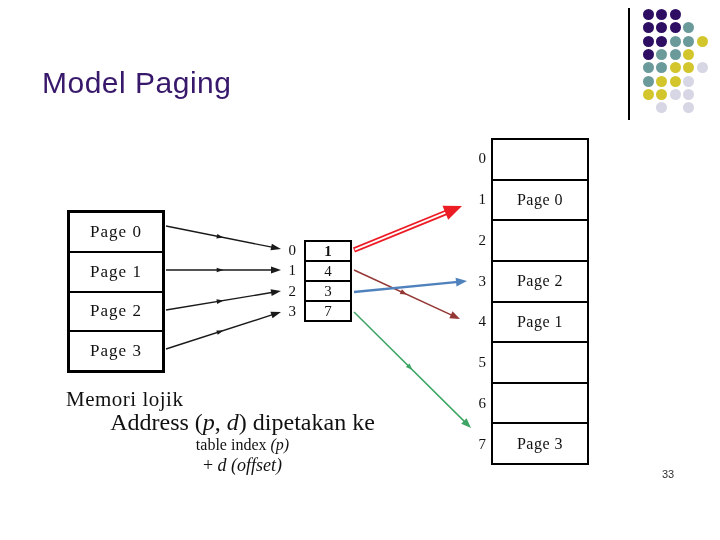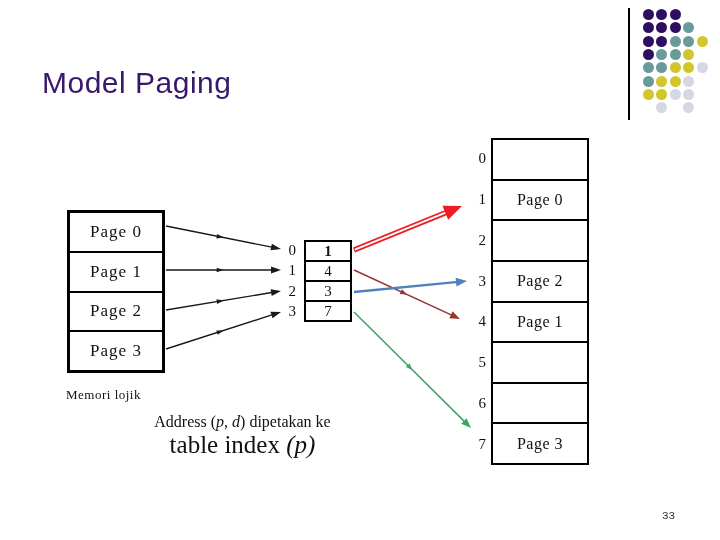--- a/index.html
+++ b/index.html
@@ -17,21 +17,21 @@
   .deco-dots { position:absolute; left:643px; top:9px; width:72px; height:110px; }
   .dot { position:absolute; width:11px; height:11px; border-radius:50%; }
   
   .lm-box {
     position:absolute; left:67px; top:210px; width:98px; height:163px;
     border:3px solid #000; box-sizing:border-box; display:flex; flex-direction:column;
   }
   .lm-cell { flex:1; display:flex; align-items:center; justify-content:center;
     font-size:17px; letter-spacing:1px; border-bottom:2.5px solid #000; }
   .lm-cell:last-child { border-bottom:none; }
-  .lm-label { position:absolute; left:66px; top:387px; font-size:13px; letter-spacing:0.5px; }
+  .lm-label { position:absolute; left:66px; top:387px; font-size:21px; letter-spacing:0.5px; }
   
   .pt-indices { position:absolute; left:278px; top:240px; width:18px; height:82px; display:flex; flex-direction:column; }
   .pt-index { flex:1; display:flex; align-items:center; justify-content:flex-end; font-size:15px; }
   .pt-box {
     position:absolute; left:304px; top:240px; width:48px; height:82px;
     border:2px solid #000; box-sizing:border-box; display:flex; flex-direction:column;
   }
   .pt-value { flex:1; display:flex; align-items:center; justify-content:center;
     font-size:15px; border-bottom:2px solid #000; }
   .pt-value:last-child { border-bottom:none; }
@@ -43,28 +43,28 @@
   .pm-box {
     position:absolute; left:491px; top:138px; width:98px; height:327px;
     border:2px solid #000; box-sizing:border-box; display:flex; flex-direction:column;
   }
   .pm-cell { flex:1; display:flex; align-items:center; justify-content:center;
     font-size:16px; letter-spacing:0.5px; border-bottom:2px solid #000; }
   .pm-cell:last-child { border-bottom:none; }
   .pm-label { position:absolute; left:604px; top:399px; font-size:16px; line-height:26px; letter-spacing:0.5px; }
   
   .caption { position:absolute; left:95px; top:410px; width:295px; text-align:center; }
-  .cap1 { font-size:16px; line-height:24px; }
-  .cap2 { font-size:25px; line-height:21px;text-align:center; }
+  .cap1 { font-size:24px; line-height:24px; }
+  .cap2 { font-size:16px; line-height:21px;text-align:center; }
   .cap3 { font-size:18px; line-height:20px; }
   .caption .it { font-style:italic; }
   
   #arrow-layer { position:absolute; left:0; top:0; pointer-events:none; }
-  .page-num { position:absolute; left:662px; top:510px;
-    font-family:Liberation Mono, monospace; font-size:11px; color:#303030; }
+  .page-num { position:absolute; left:662px; top:468px;
+    font-family:Liberation Sans, sans-serif; font-size:11px; color:#303030; }
 </style>
 </head>
 <body>
 
 <div class="slide">
 
   <h1 class="title" style="color: rgb(56, 24, 107);">Model Paging</h1>
 
   <div class="deco-line"></div>
   <div class="deco-dots" id="deco-dots">
@@ -165,17 +165,18 @@
       <line x1="354" y1="292" x2="458.24140072341356" y2="281.8526070092252" stroke="#4f81bd" stroke-width="2.4"></line>
       <polygon points="467,281 456.47805440887964,286.44505839982475 455.6254473996544,277.6864591232383" fill="#4f81bd"></polygon>
       <line x1="354" y1="312" x2="465.3189197284207" y2="422.36747597005814" stroke="#3da564" stroke-width="1.5"></line>
       <polygon points="471,428 461.2232007463035,423.65785809157285 466.5740985747483,418.2608318335725" fill="#3da564"></polygon>
       <polygon points="412.5,370 405.85177650748636,367.04734350226954 409.4903870308288,363.3773656468293" fill="#3da564"></polygon>
     </svg>
 
   <div class="caption">
     <div class="cap1" id="cap-line1"><span>Address (</span><span class="it">p</span><span>, </span><span class="it">d</span><span>) dipetakan ke</span></div>
     <div class="cap2" id="cap-line2"><span>table index </span><span class="it">(p)</span></div>
+    <div class="cap3" id="cap-line3"><span>+ </span><span class="it">d (offset)</span></div>
   </div>
 
   <div class="page-num">33</div>
 
 </div>
 
 </body></html>

